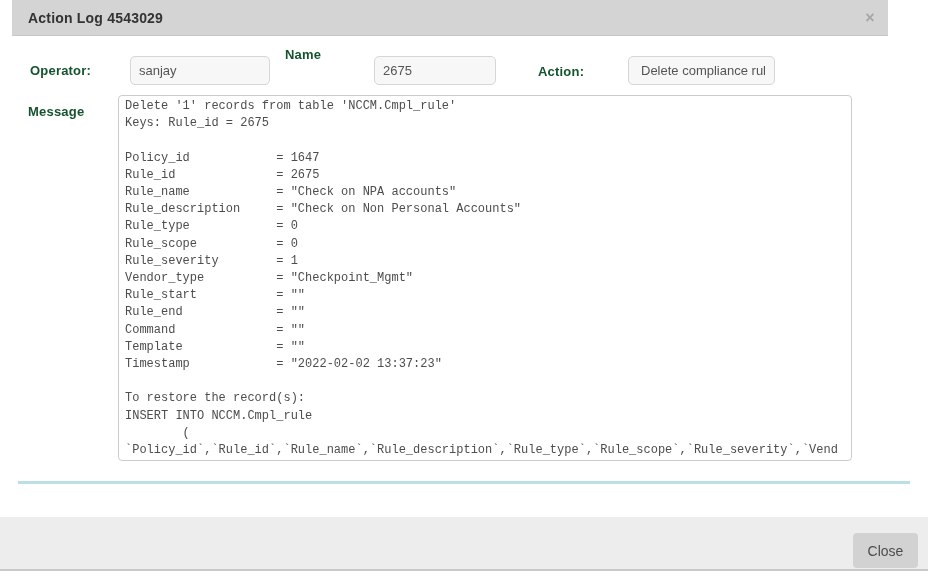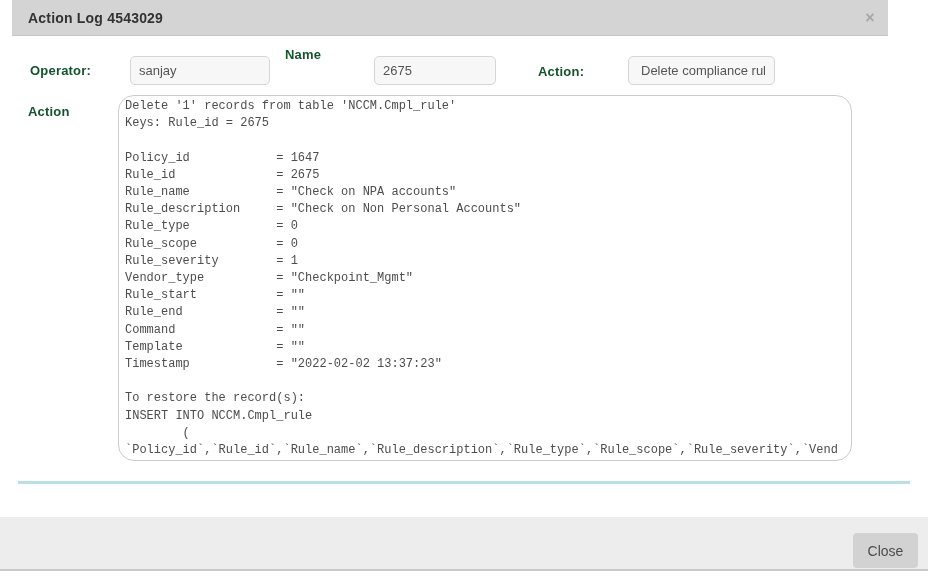--- a/index.html
+++ b/index.html
@@ -70,21 +70,21 @@
   .inp-operator { left: 118px; top: 56px; width: 140px; margin-left: 12px; }
   .inp-name     { left: 374px; top: 56px; width: 122px; }
   .inp-action   { left: 628px; top: 56px; width: 147px; padding-left: 12px; }
 
   .message-box {
     position: absolute;
     left: 118px; top: 95px;
     width: 734px; height: 366px;
     background: #ffffff;
     border: 1px solid #cccccc;
-    border-radius: 16px;
+    border-radius: 4px;
     padding: 2px 6px 2px 6px;
     font-family: "Liberation Mono", monospace;
     font-size: 12px;
     line-height: 17.2px;
     color: #4d4d4d;
     white-space: pre;
     overflow: hidden;
   }
 
   .divider {
@@ -126,21 +126,21 @@
 
   <span class="field-label lbl-operator">Operator:</span>
   <input class="field-input inp-operator" type="text" readonly="" value="sanjay" style="">
 
   <span class="field-label lbl-name">Name</span>
   <input class="field-input inp-name" type="text" readonly="" value="2675" style="">
 
   <span class="field-label lbl-action">Action:</span>
   <input class="field-input inp-action" type="text" readonly="" value="Delete compliance rule" style="">
 
-  <span class="field-label lbl-message">Action</span>
+  <span class="field-label lbl-message">Message</span>
   <div class="message-box">Delete '1' records from table 'NCCM.Cmpl_rule'
 Keys: Rule_id = 2675
 
 Policy_id            = 1647
 Rule_id              = 2675
 Rule_name            = "Check on NPA accounts"
 Rule_description     = "Check on Non Personal Accounts"
 Rule_type            = 0
 Rule_scope           = 0
 Rule_severity        = 1

